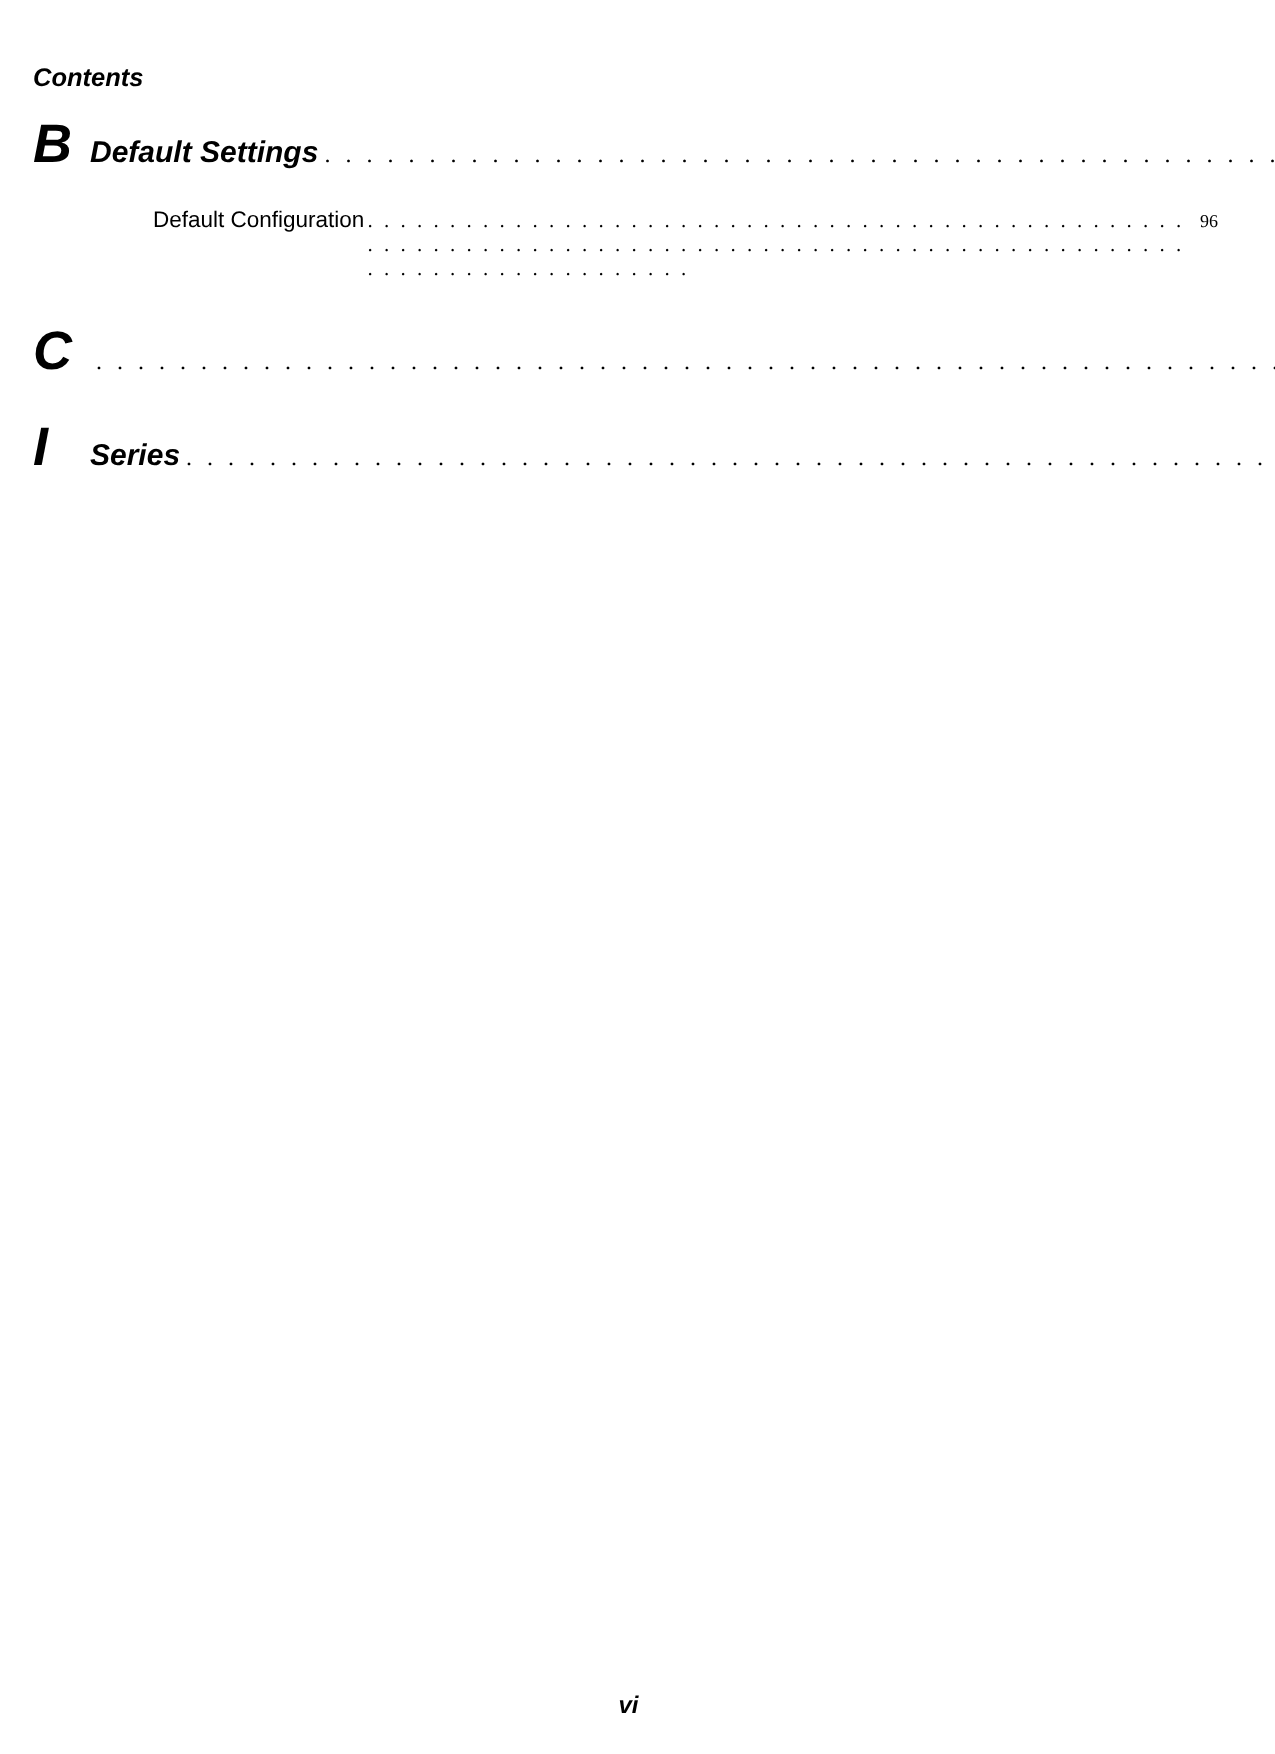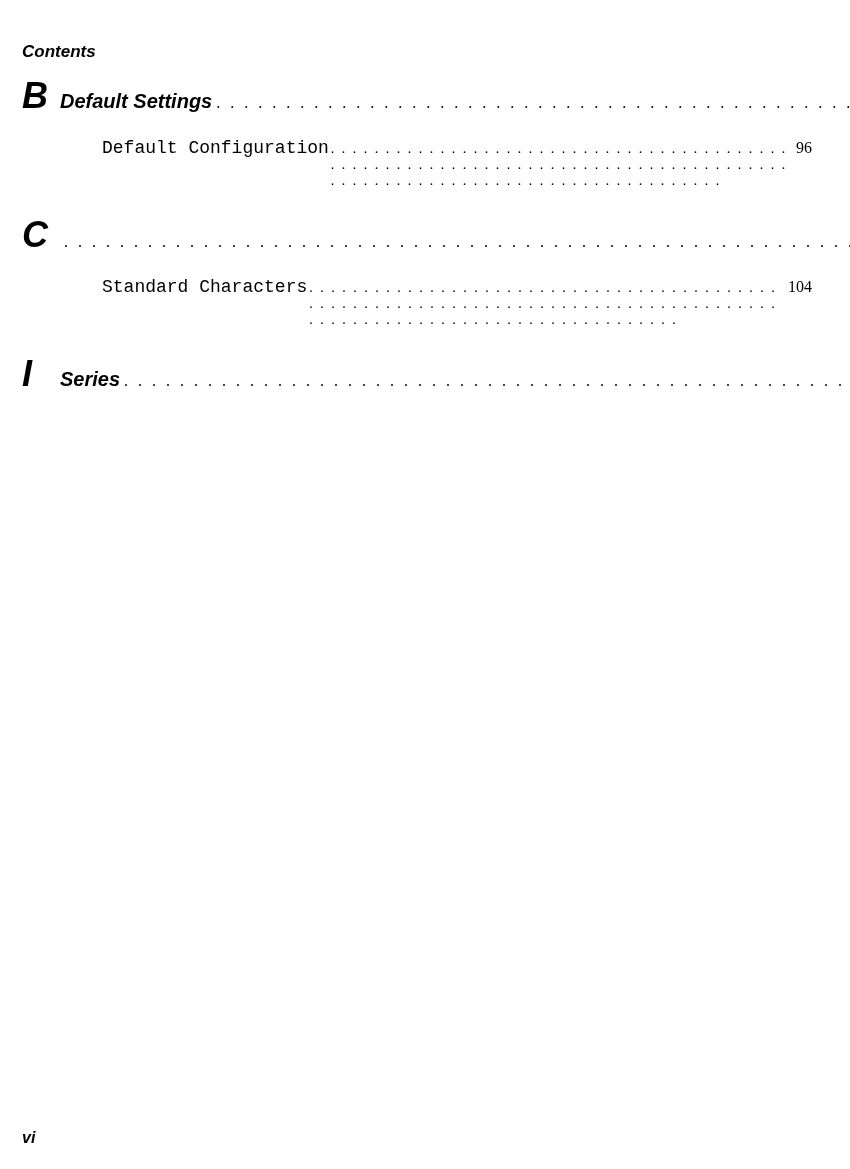--- a/index.html
+++ b/index.html
@@ -64,39 +64,40 @@
       letter-spacing: 0px;
     }
     .sub-row {
       display: flex;
       align-items: baseline;
       margin-top: 24px;
       padding-left: 80px;
       padding-right: 0;
     }
     .sub-title {
-      font-family: Liberation Mono, monospace;
-      font-size: 18px;
+      font-family: Liberation Sans, sans-serif;
+      font-size: 15px;
       white-space: nowrap;
     }
     .sub-page {
       font-family: Georgia, 'Times New Roman', serif;
-      font-size: 16px;
+      font-size: 12px;
     }
     .chapter-row.first {
       margin-top: 0;
     }
     .footer {
       position: absolute;
       bottom: 22px;
       left: 22px;
       right: 34px;
       display: flex;
       justify-content: space-between;
       align-items: center;
+      flex-direction: column;
     }
     .footer-left {
       font-family: Arial, Helvetica, sans-serif;
       font-weight: 700;
       font-style: italic;
       font-size: 16px;
       font-stretch: condensed;
     }
     .footer-right {
       font-family: Arial, Helvetica, sans-serif;
@@ -152,25 +153,20 @@
     <span class="sub-page">96</span>
   </div>
 
   <div class="chapter-row">
     <div class="chapter-letter">C</div>
     <div class="chapter-line">
       <span class="dots-leader"></span>
 
     </div>
   </div>
-  <div class="sub-row">
-    <span class="sub-title">Standard Characters</span>
-    <span class="dots-leader-sub"></span>
-    <span class="sub-page">104</span>
-  </div>
 
   <div class="chapter-row">
     <div class="chapter-letter">I</div>
     <div class="chapter-line">
       <span class="chapter-title">Series</span>
       <span class="dots-leader"></span>
 
     </div>
   </div>
 

